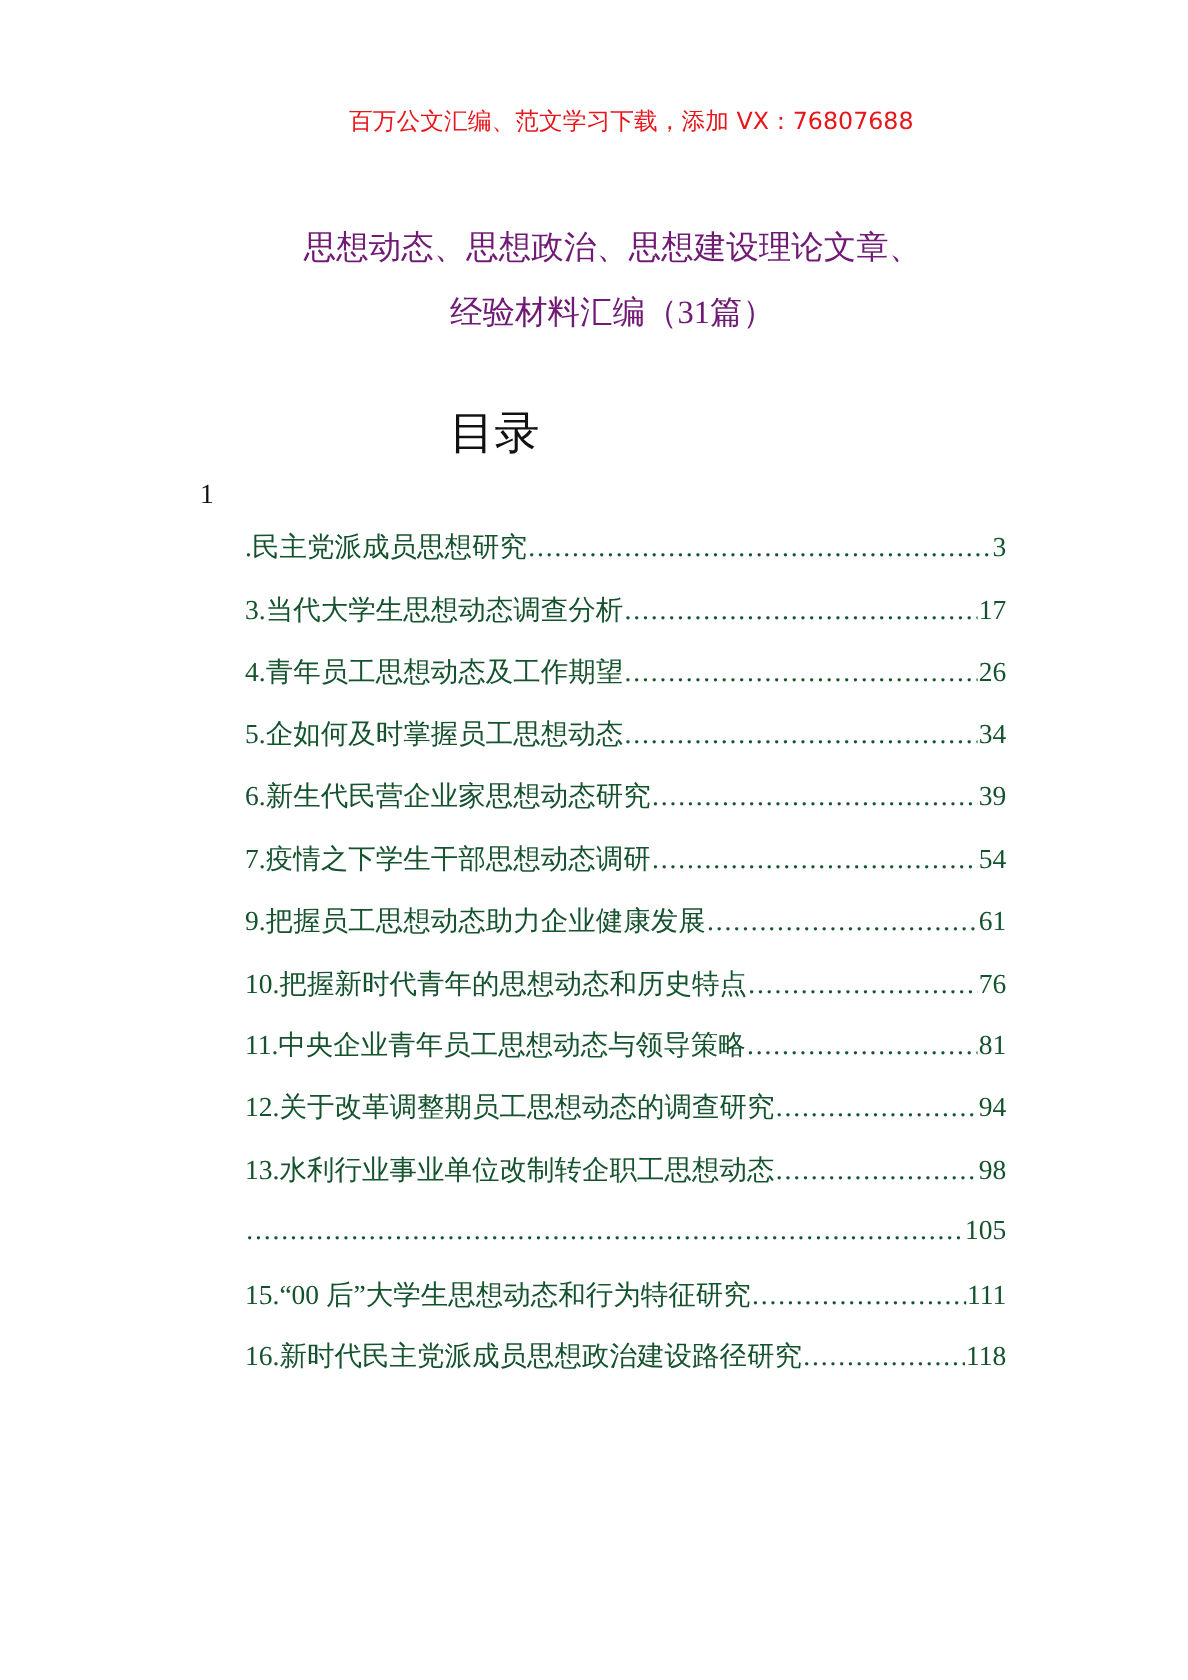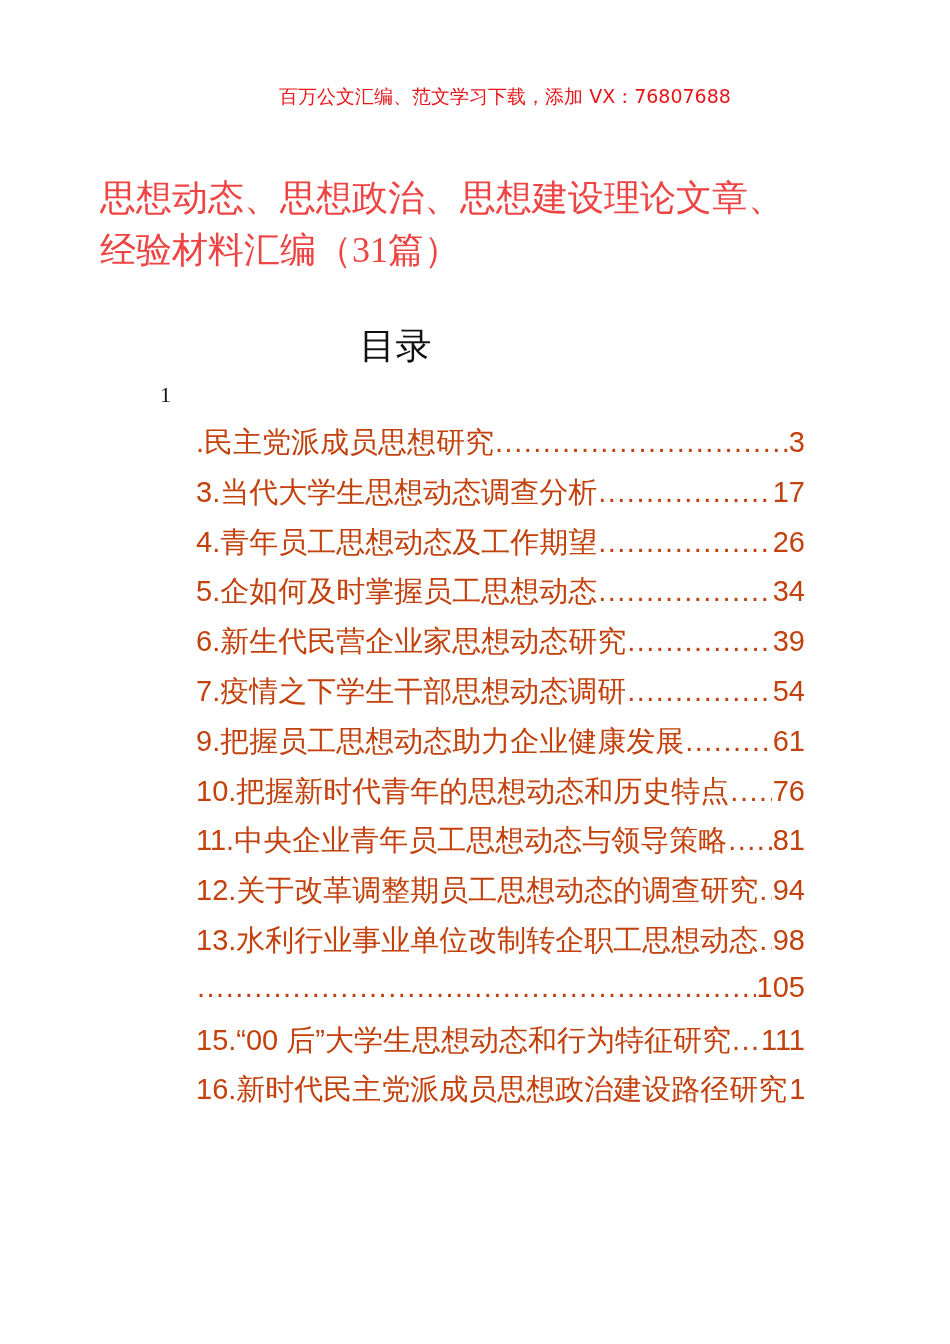--- a/index.html
+++ b/index.html
@@ -3,35 +3,35 @@
   <meta charset="utf-8">
   <style>
     html, body { margin: 0; padding: 0; background: #ffffff; }
     body { width: 950px; height: 1344px; position: relative; overflow: hidden; }
     .page { position: absolute; left: 0; top: 0; width: 950px; height: 1344px; background: #fff; }
     .header-note {
       position: absolute; left: 0; width: 950px; top: 84px; text-align: center;
       font-family: "DejaVu Sans", sans-serif; font-size: 19px; color: #e8151b; letter-spacing: 0px; padding-left: 30px;
     }
     .doc-title {
-      position: absolute; left: 100px; width: 780px; top: 172px; 
-      font-family: "DejaVu Sans", sans-serif; font-size: 36px; color: #ef4444; line-height: 52px;
+      position: absolute; left: 100px; width: 780px; top: 172px; text-align: center;
+      font-family: "DejaVu Sans", sans-serif; font-size: 26px; color: #701a75; line-height: 52px;
     }
     .doc-title .num { font-family: "Liberation Serif", serif; }
     .toc-heading {
       position: absolute; left: 0; width: 791px; top: 322px; text-align: center;
       font-family: "DejaVu Sans", sans-serif; font-size: 36px; color: #111;
     }
     .stray-num {
       position: absolute; left: 160px; top: 382px;
       font-family: "Liberation Serif", serif; font-size: 22px; color: #111;
     }
     .toc {
       position: absolute; left: 196px; width: 609px; top: 423px;
-      font-family: Liberation Sans, sans-serif; font-size: 29px; color: #c2410c;
+      font-family: Liberation Serif, serif; font-size: 22px; color: #14532d;
     }
     .toc-row {
       display: flex; align-items: baseline; height: 49.8px; white-space: nowrap; overflow: hidden;
     }
     .toc-row .t { flex: 0 0 auto; }
     .toc-row .dots {
       flex: 1 1 auto; overflow: hidden; margin: 0 1px; letter-spacing: 1.5px;
     }
     .toc-row .dots::before {
       content: "...................................................................................................................";

